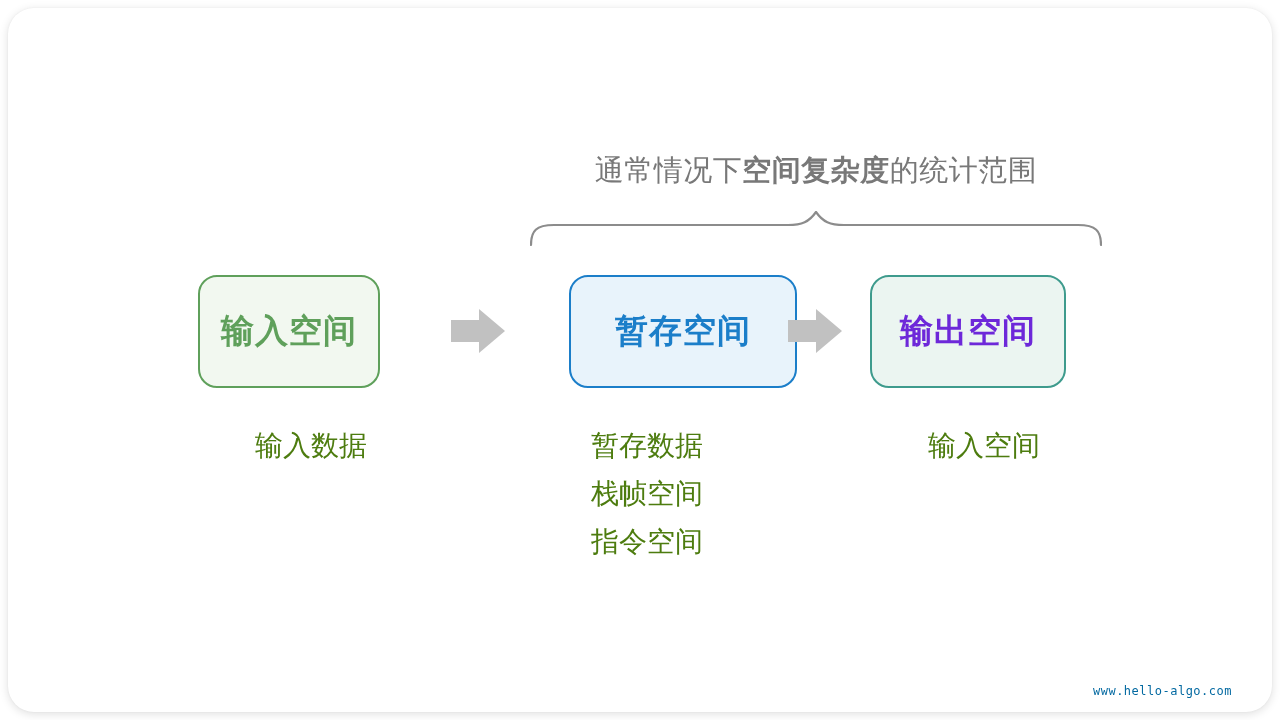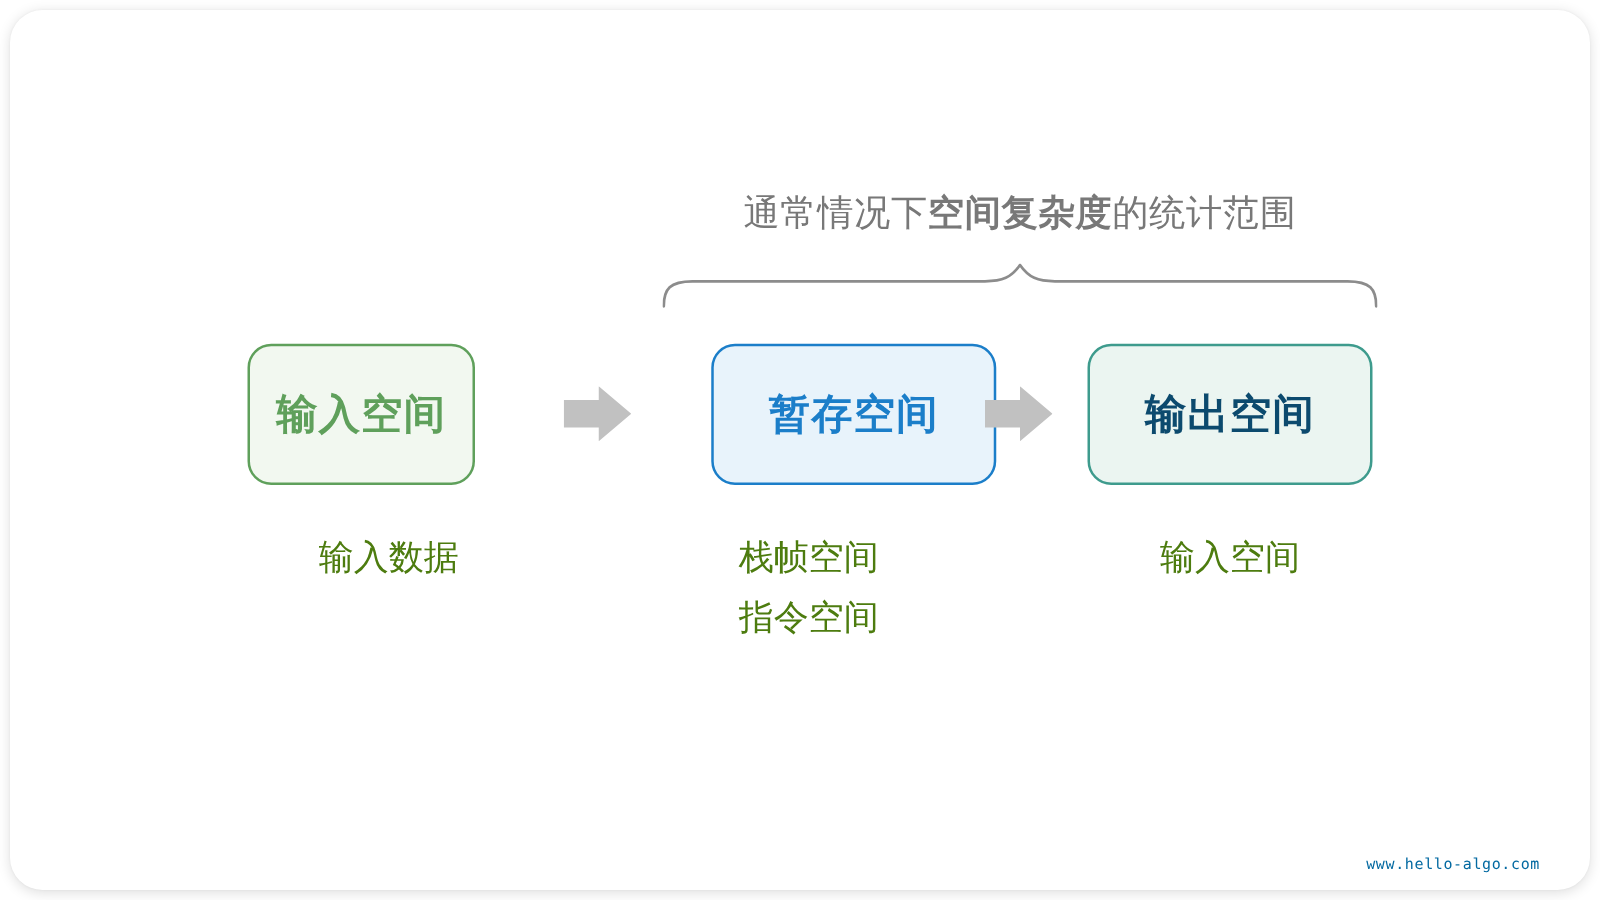--- a/index.html
+++ b/index.html
@@ -46,21 +46,21 @@
     border-radius: 19px;
     display: flex;
     align-items: center;
     justify-content: center;
     font-size: 33px;
     font-weight: bold;
     letter-spacing: 1px;
   }
   .box-input  { left: 190px; width: 182px; color: #5FA05B; border-color: #5FA05B; background: #F2F8F0; }
   .box-temp   { left: 525px; width: 228px; color: #1B7EC9; border-color: #1B7EC9; background: #E8F3FB; margin-left: 36px; }
-  .box-output { left: 862px; width: 228px; color: #0c4a6e; border-color: #3E9B8D; background: #EBF5F1; }
+  .box-output { left: 862px; width: 196px; color: #6d28d9; border-color: #3E9B8D; background: #EBF5F1; }
 
   .arrow { position: absolute; top: 301px; width: 54px; height: 44px; }
   .arrow-1 { left: 443px; }
   .arrow-2 { left: 780px; }
 
   .caption-col {
     position: absolute;
     top: 414px;
     text-align: center;
     font-size: 28px;
@@ -112,20 +112,21 @@
 
     <div class="box box-output">
       <span>输出空间</span>
     </div>
 
     <div class="caption-col cap-1">
       <div>输入数据</div>
     </div>
 
     <div class="caption-col cap-2">
+      <div>暂存数据</div>
       <div>栈帧空间</div>
       <div>指令空间</div>
     </div>
 
     <div class="caption-col cap-3">
       <div>输入空间</div>
     </div>
 
     <div class="watermark">www.hello-algo.com</div>
 

